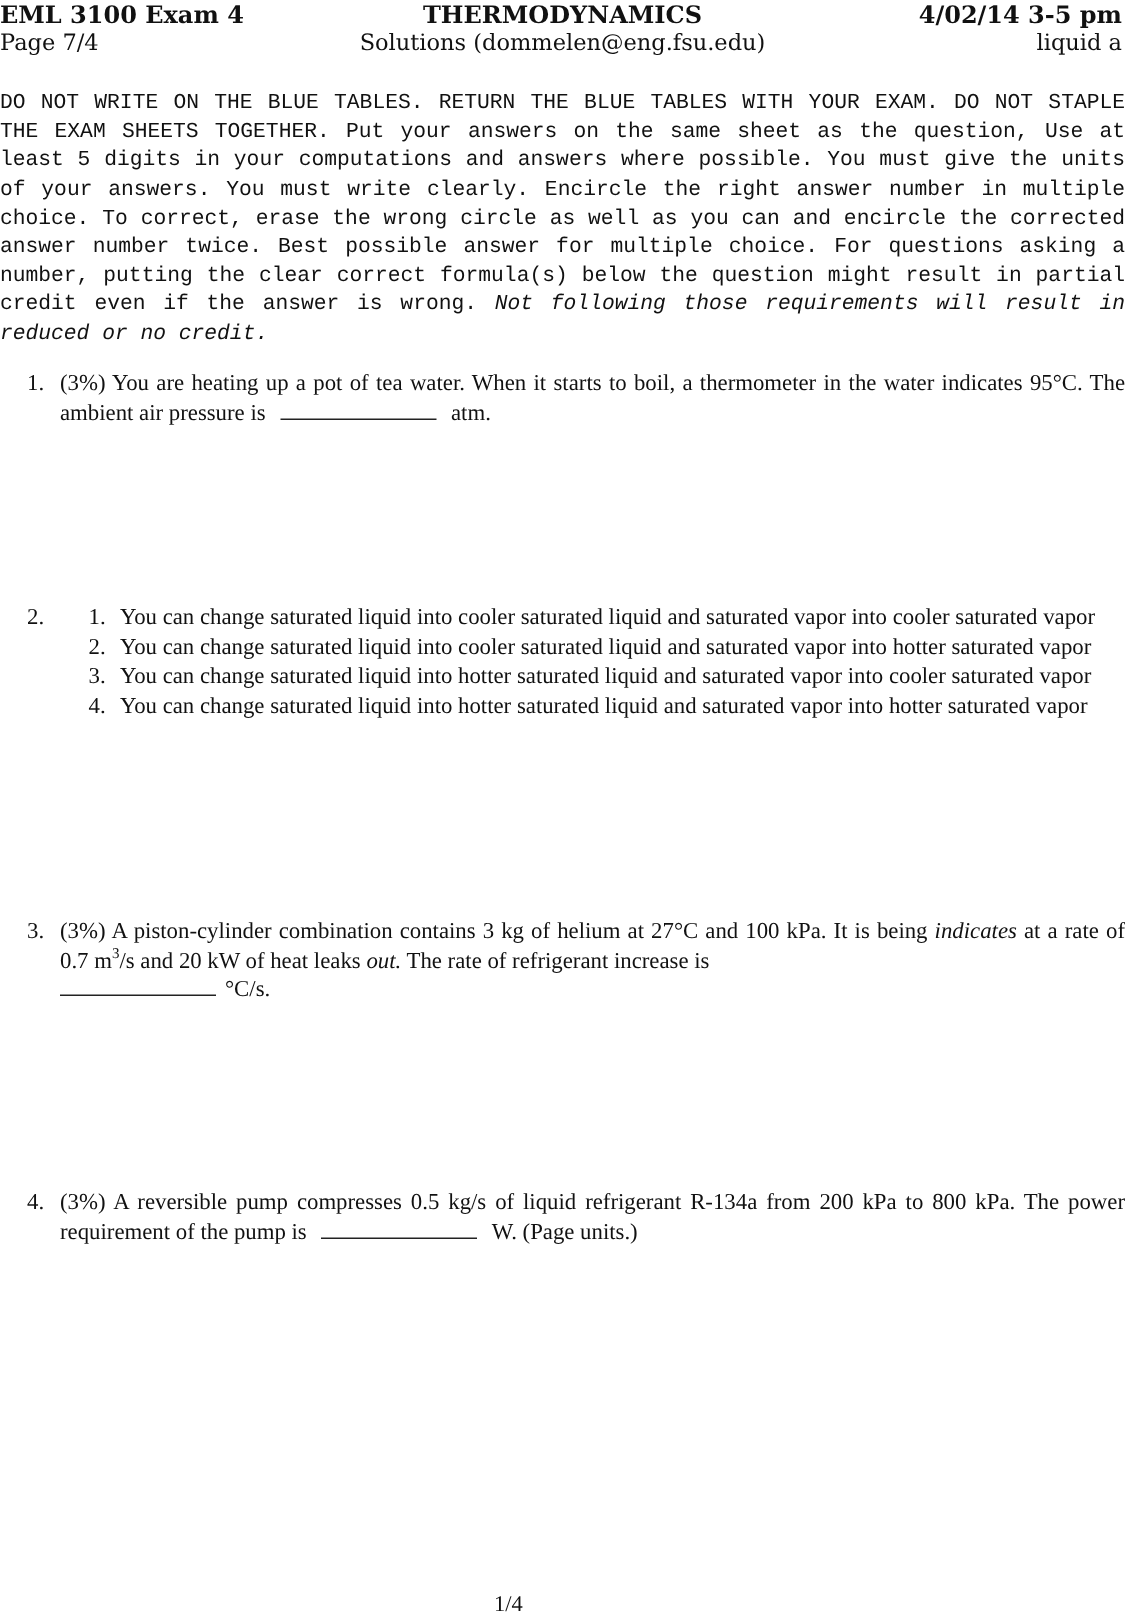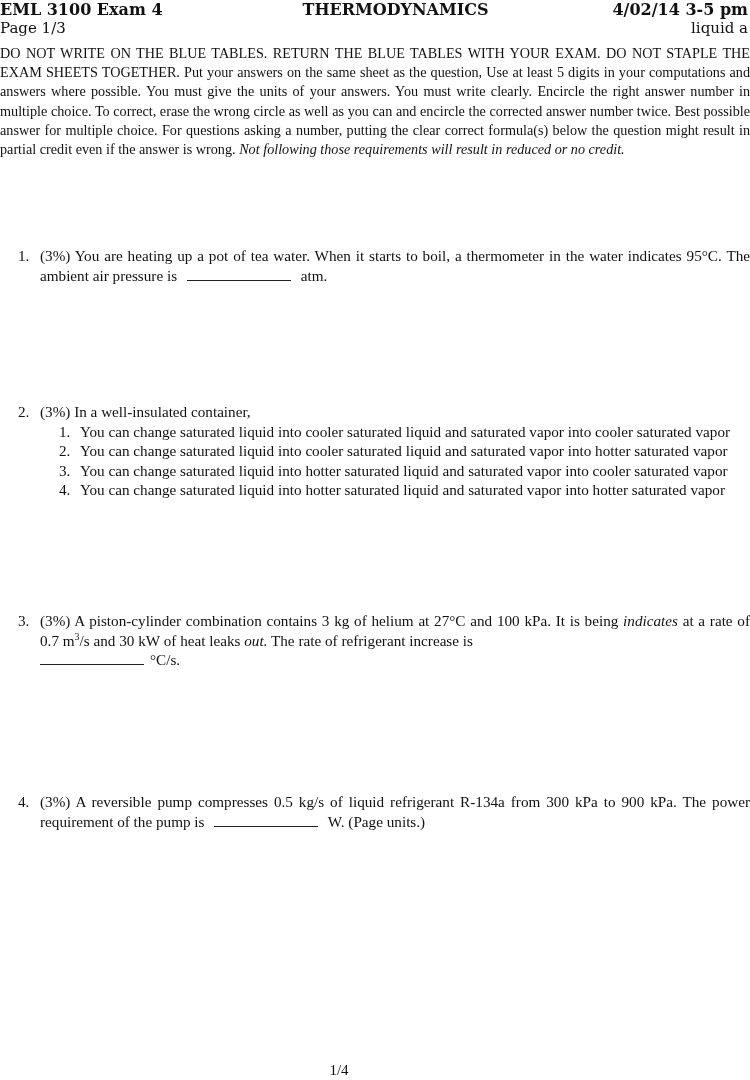--- a/index.html
+++ b/index.html
@@ -8,26 +8,26 @@
     font-family: "DejaVu Serif", "Liberation Serif", serif;
     color: #111; font-size: 14.2px;
   }
   .hdr { position: absolute; left: 0; right: 0; }
   .hdr-row { position: absolute; left: 0; width: 750px; height: 20px; }
   .hdr-row span { position: absolute; white-space: nowrap; text-align: center; }
   .bold { font-weight: bold; font-size: 16px; }
   .row1 { top: 0px; }
   .row2 { top: 19px; font-size: 15px; }
   .l { left: 0; }
-  .c { left: 0; width: 695px; text-align: center; padding-left: 48px; }
+  .c { left: 0; width: 750px; text-align: center; }
   .r { right: 2px; }
   .instructions {
-    position: absolute; left: 0; top: 44px; width: 750px;
+    position: absolute; left: 0; top: 60px; width: 750px;
     line-height: 19.2px; text-align: justify; font-size: 14.2px;
-    font-family: Liberation Serif, serif;
+    font-family: Liberation Mono, monospace;
   }
   .q { position: absolute; left: 0; width: 750px; font-family: "Liberation Serif", serif; font-size: 15.2px; line-height: 19.5px; }
   .qnum { position: absolute; left: 18px; }
   .qbody { margin-left: 40px; text-align: justify; }
   .blank { display: inline-block; width: 104px; border-bottom: 1px solid #222; height: 12px; vertical-align: baseline; margin: 0 6px; }
   .blank.first { margin-left: 0; }
   .opts { margin: 0; padding: 0; list-style: none; }
   .opt { position: relative; padding-left: 40px; margin-left: 40px; }
   .opt .onum { position: absolute; left: 19px; }
   .footer { position: absolute; top: 1062px; left: 0; width: 678px; text-align: center; font-family: "Liberation Serif", serif; font-size: 15px; }
@@ -36,43 +36,41 @@
 </head>
 <body>
 
 <div class="hdr">
   <div class="hdr-row row1 bold">
     <span class="l">EML 3100 Exam 4</span>
     <span class="c">THERMODYNAMICS</span>
     <span class="r">4/02/14 3-5 pm</span>
   </div>
   <div class="hdr-row row2">
-    <span class="l">Page 1/3</span>
+    <span class="l">Page 7/4</span>
+    <span class="c">Solutions (dommelen@eng.fsu.edu)</span>
     <span class="r">liquid a</span>
   </div>
 </div>
 
 <div class="instructions">
   <span>DO NOT WRITE ON THE BLUE TABLES. RETURN THE BLUE TABLES WITH YOUR EXAM. DO NOT STAPLE THE EXAM SHEETS TOGETHER. Put your answers on the same sheet as the question, Use at least 5 digits in your computations and answers where possible.  You must give the units of your answers.  You must write clearly.  Encircle the right answer number in multiple choice.  To correct, erase the wrong circle as well as you can and encircle the corrected answer number twice.  Best possible answer for multiple choice. For questions asking a number, putting the clear correct formula(s) below the question might result in partial credit even if the answer is wrong. </span><i>Not following those requirements will result in reduced or no credit.</i>
 </div>
 
 <div class="q" style="top:246px;">
   <span class="qnum">1.</span>
   <div class="qbody">
     <span>(3%) You are heating up a pot of tea water.  When it starts to boil, a thermometer in the water indicates 95°C. The ambient air pressure is</span>
     <span class="blank"></span>
     <span>atm.</span>
   </div>
 </div>
 
 <div class="q" style="top:402px;">
   <span class="qnum">2.</span>
-  <div class="qbody">
-    <span>(3%) In a well-insulated container,</span>
-  </div>
   <div class="opts">
     <div class="opt">
       <span class="onum">1.</span>
       <span>You can change saturated liquid into cooler saturated liquid and saturated vapor into cooler saturated vapor</span>
     </div>
     <div class="opt">
       <span class="onum">2.</span>
       <span>You can change saturated liquid into cooler saturated liquid and saturated vapor into hotter saturated vapor</span>
     </div>
     <div class="opt">
@@ -82,29 +80,29 @@
     <div class="opt">
       <span class="onum">4.</span>
       <span>You can change saturated liquid into hotter saturated liquid and saturated vapor into hotter saturated vapor</span>
     </div>
   </div>
 </div>
 
 <div class="q" style="top:611px;">
   <span class="qnum">3.</span>
   <div class="qbody">
-    <span>(3%) A piston-cylinder combination contains 3 kg of helium at 27°C and 100 kPa.  It is being </span><i>indicates</i><span> at a rate of 0.7 m</span><sup>3</sup><span>/s and 30 kW of heat leaks </span><i>out.</i><span>  The rate of refrigerant increase is</span><br>
+    <span>(3%) A piston-cylinder combination contains 3 kg of helium at 27°C and 100 kPa.  It is being </span><i>indicates</i><span> at a rate of 0.7 m</span><sup>3</sup><span>/s and 20 kW of heat leaks </span><i>out.</i><span>  The rate of refrigerant increase is</span><br>
     <span class="blank first"></span><span>°C/s.</span>
   </div>
 </div>
 
 <div class="q" style="top:792px;">
   <span class="qnum">4.</span>
   <div class="qbody">
-    <span>(3%) A reversible pump compresses 0.5 kg/s of liquid refrigerant R-134a from 300 kPa to 900 kPa. The power requirement of the pump is</span>
+    <span>(3%) A reversible pump compresses 0.5 kg/s of liquid refrigerant R-134a from 200 kPa to 800 kPa. The power requirement of the pump is</span>
     <span class="blank"></span>
     <span>W. (Page units.)</span>
   </div>
 </div>
 
 <div class="footer">
   <span>1/4</span>
 </div>
 
 </body></html>

